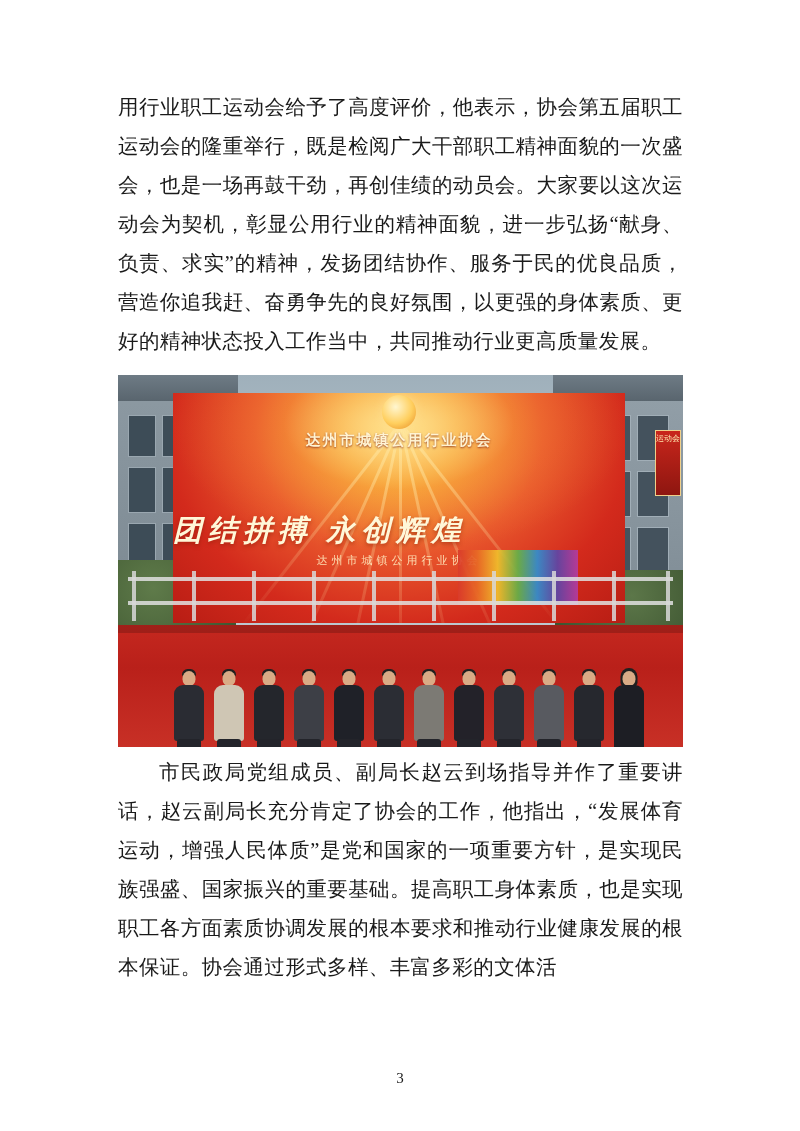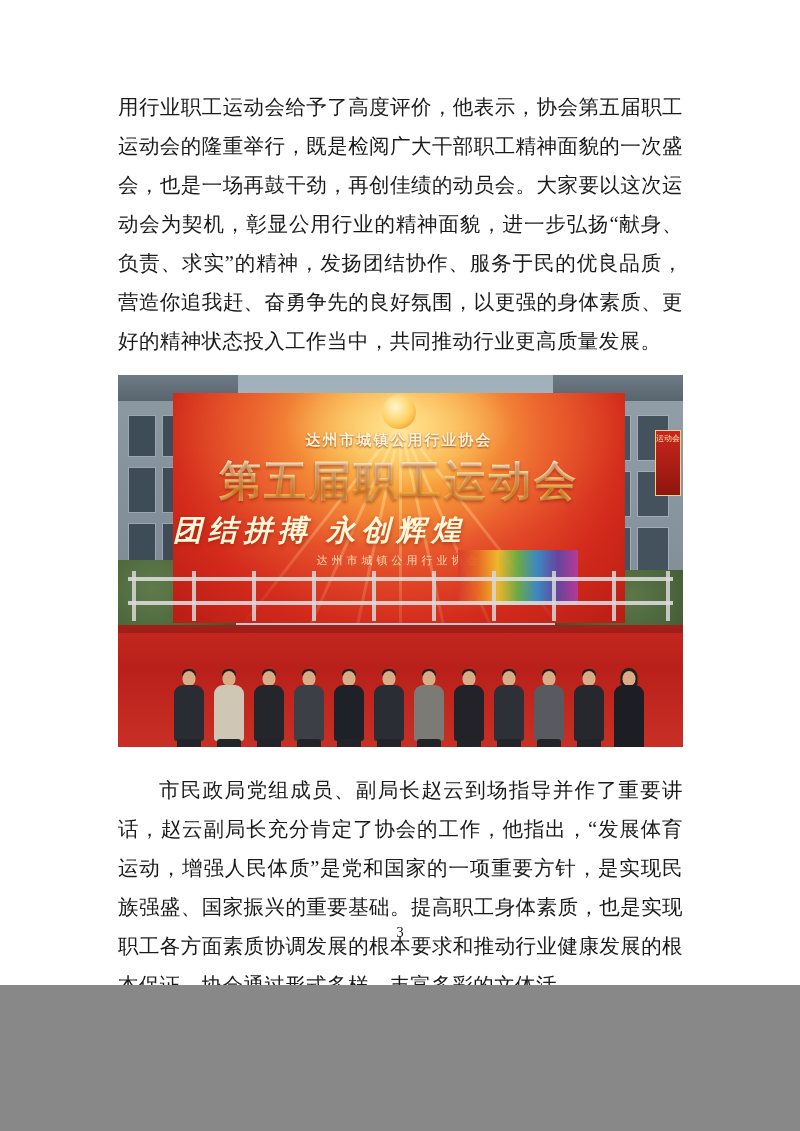--- a/index.html
+++ b/index.html
@@ -3,21 +3,21 @@
 <meta charset="utf-8">
 <style>
   html, body {
     margin: 0;
     padding: 0;
     background: #888;
   }
   .page {
     position: relative;
     width: 800px;
-    height: 985px;
+    height: 1131px;
     background: #ffffff;
     margin: 0 auto;
     overflow: hidden;
     font-family: "Liberation Serif", "DejaVu Serif", serif;
     box-sizing: border-box;
   }
   .content {
     position: absolute;
     left: 118px;
     top: 88px;
@@ -366,21 +366,20 @@
           <div class="ray" style="transform:rotate(-24deg)"></div>
           <div class="ray" style="transform:rotate(-12deg)"></div>
           <div class="ray" style="transform:rotate(0deg)"></div>
           <div class="ray" style="transform:rotate(12deg)"></div>
           <div class="ray" style="transform:rotate(24deg)"></div>
           <div class="ray" style="transform:rotate(38deg)"></div>
 
           <div class="logo-circle"></div>
 
           <div class="banner-line1">达州市城镇公用行业协会</div>
-          <div class="banner-title">第五届职工运动会</div>
           <div class="banner-sub">团结拼搏 永创辉煌</div>
           <div class="banner-line4">达州市城镇公用行业协会</div>
         </div>
 
         <div class="rainbow"></div>
         <div class="side-panel">运动会</div>
 
         <div class="railing">
           <div class="rail" style="top:6px;"></div>
           <div class="rail" style="top:30px;"></div>
@@ -482,19 +481,19 @@
           <div class="head"></div>
           <div class="body" style="background:#1d1e24;height:66px;"></div>
 
         </div>
 
       </div>
     </div>
 
     <div class="caption-space"></div>
 
-    <p class="para indent" style="margin-top:18px;">市民政局党组成员、副局长赵云到场指导并作了重要讲话，赵云副局长充分肯定了协会的工作，他指出，“发展体育运动，增强人民体质”是党和国家的一项重要方针，是实现民族强盛、国家振兴的重要基础。提高职工身体素质，也是实现职工各方面素质协调发展的根本要求和推动行业健康发展的根本保证。协会通过形式多样、丰富多彩的文体活</p>
+    <p class="para indent" style="">市民政局党组成员、副局长赵云到场指导并作了重要讲话，赵云副局长充分肯定了协会的工作，他指出，“发展体育运动，增强人民体质”是党和国家的一项重要方针，是实现民族强盛、国家振兴的重要基础。提高职工身体素质，也是实现职工各方面素质协调发展的根本要求和推动行业健康发展的根本保证。协会通过形式多样、丰富多彩的文体活</p>
 
   </div>
 
   <div class="page-number">3</div>
 
 </div>
 
 </body></html>

